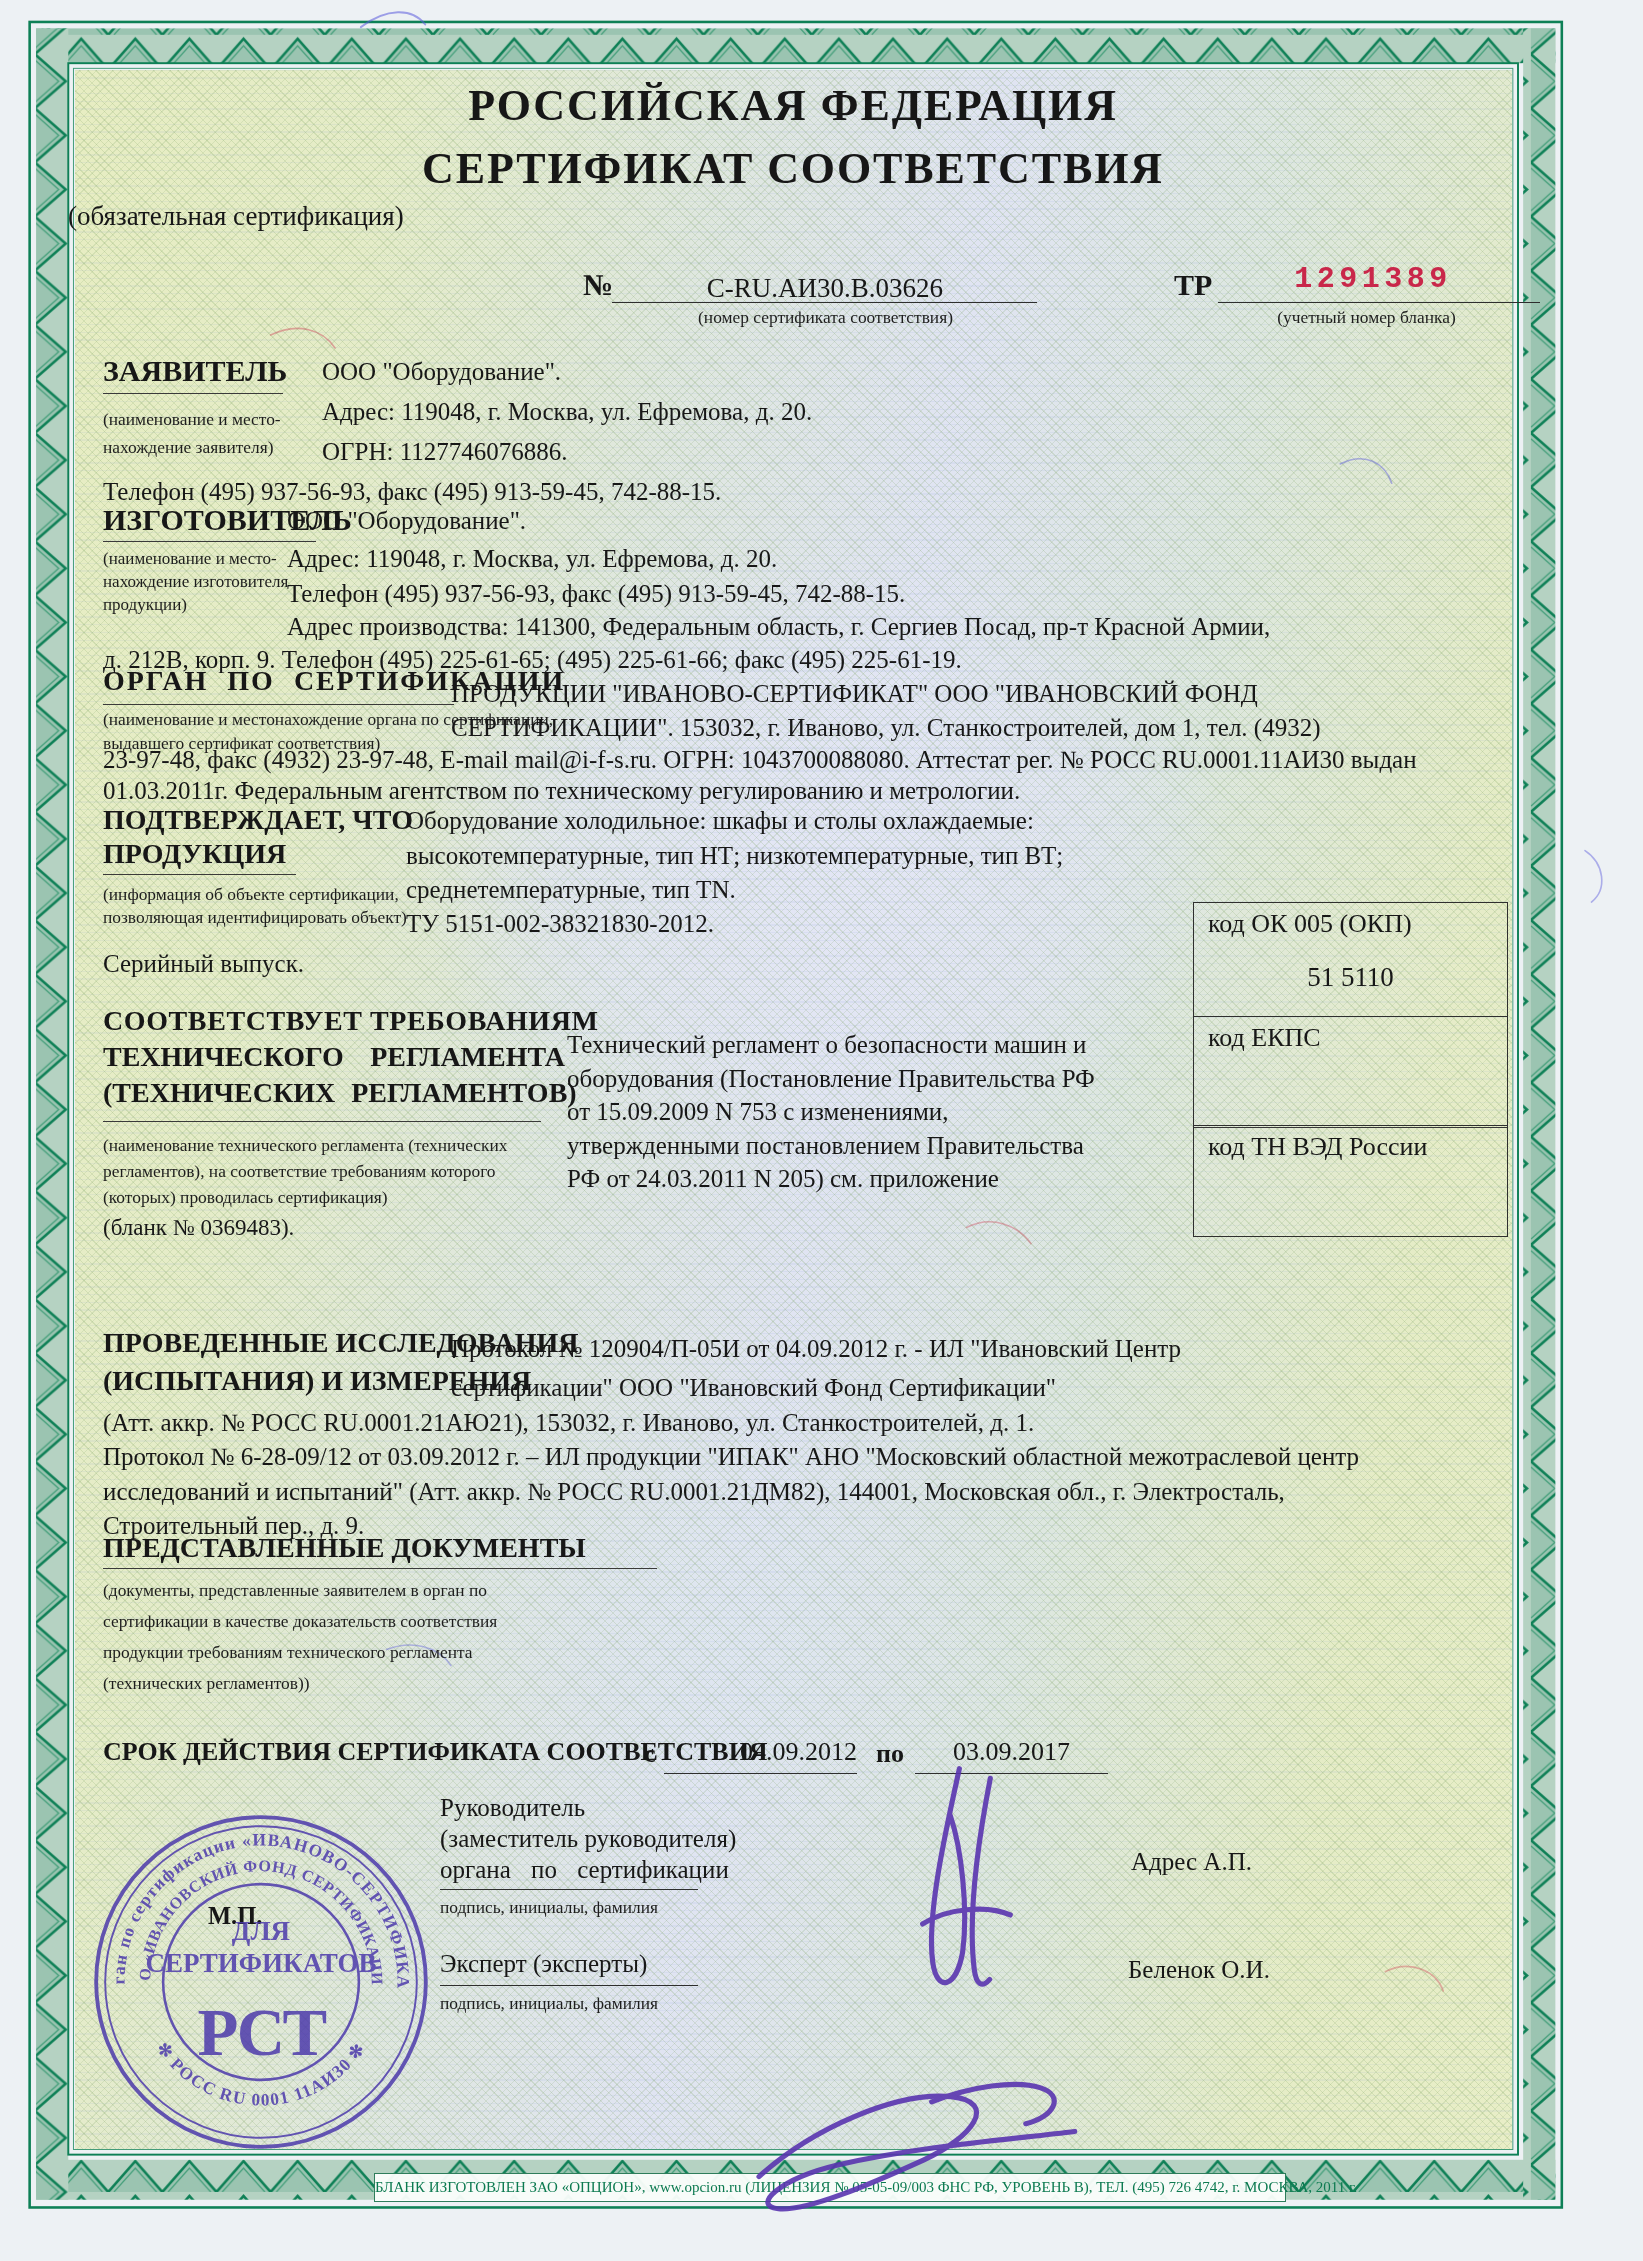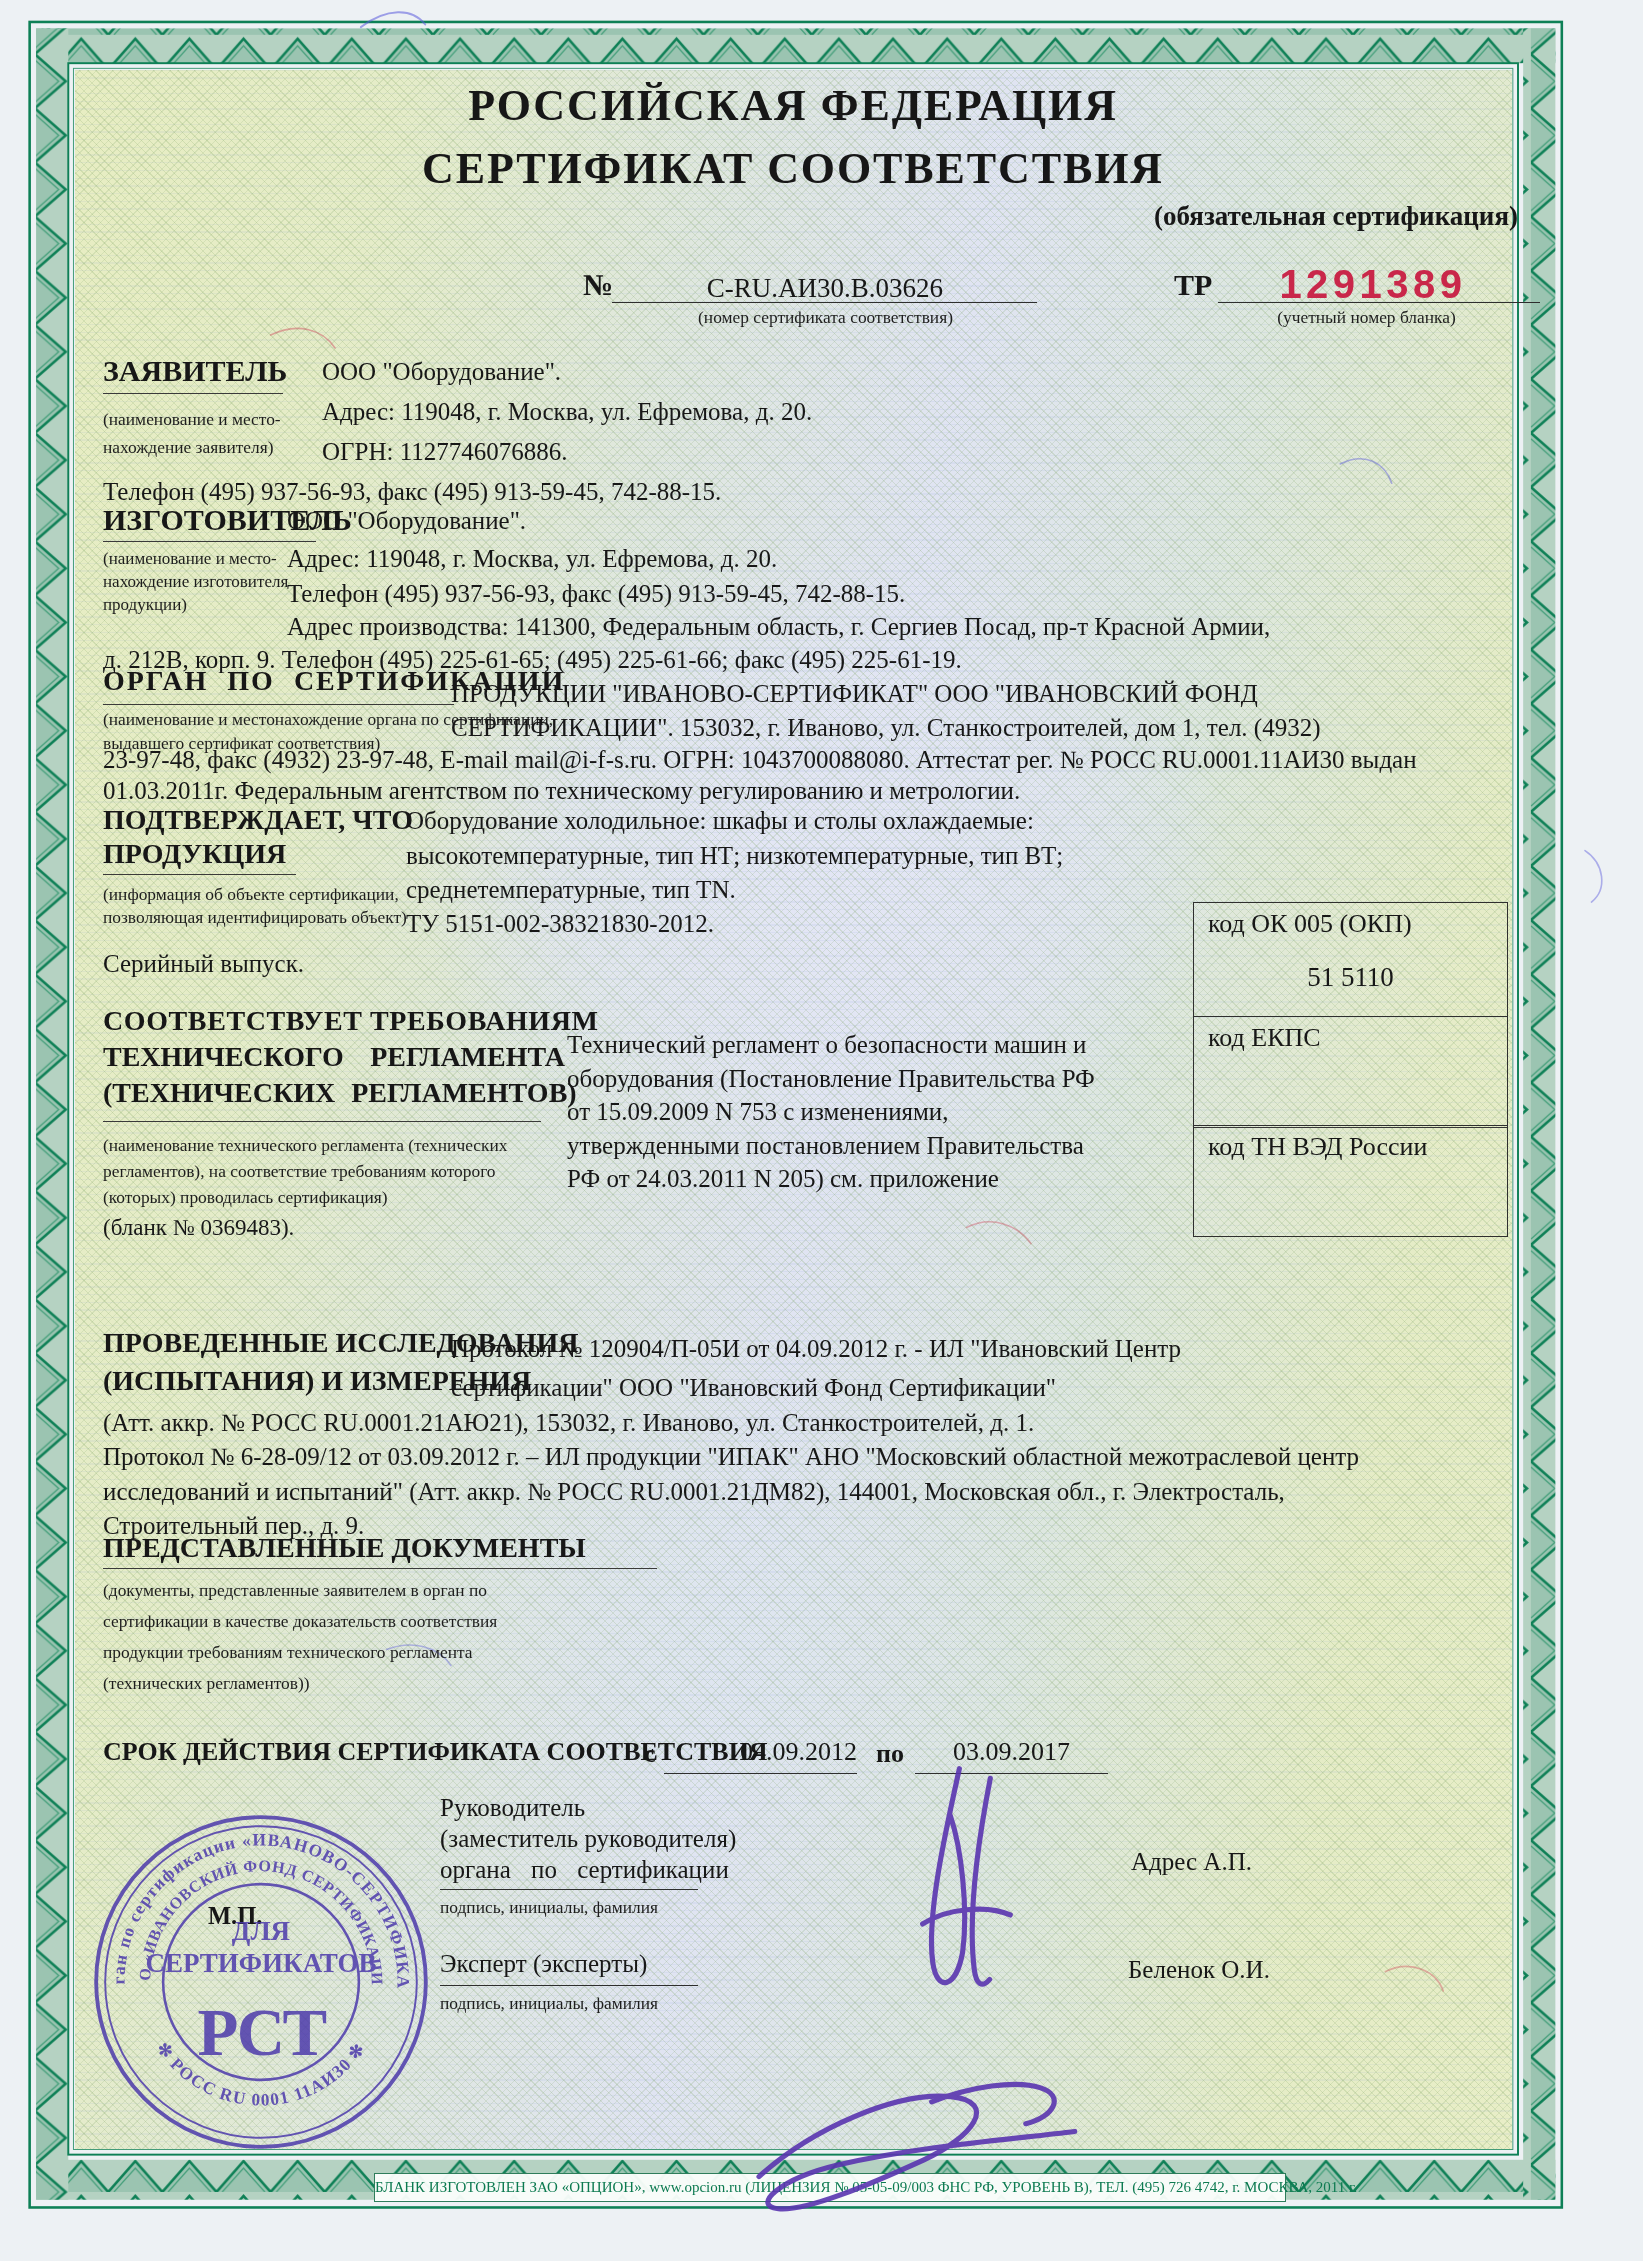--- a/index.html
+++ b/index.html
@@ -16,31 +16,31 @@
     background:
       repeating-linear-gradient(45deg, rgba(120,160,90,0.20) 0 1px, rgba(0,0,0,0) 1px 5.8px),
       repeating-linear-gradient(-45deg, rgba(115,155,95,0.16) 0 1px, rgba(0,0,0,0) 1px 5.8px),
       repeating-linear-gradient(0deg, rgba(100,130,200,0.08) 0 1.3px, rgba(0,0,0,0) 1.3px 7.7px),
       radial-gradient(ellipse 580px 451px at 52% 38%, #e3e6f5 0%, rgba(227,230,245,0.65) 45%, rgba(227,230,245,0) 70%),
       radial-gradient(ellipse 516px 387px at 45% 75%, rgba(222,230,240,0.8) 0%, rgba(222,230,240,0) 65%),
       linear-gradient(100deg, #e7edc2 0%, #e5ecc8 18%, #dfe7df 36%, #e0e4f2 52%, #dde7e0 68%, #e5ecc6 86%, #e8eec7 100%);
   }
   .t{position:absolute;white-space:nowrap;}
   .title{font-weight:bold;font-size:44px;letter-spacing:1.9px;text-align:center;left:68px;width:1450px;}
-  .sub{font-weight:bold;font-size:27px;text-align:right;left:68px;width:1450px;}
+  .sub{font-weight:normal;font-size:27px;text-align:left;left:68px;width:1450px;}
   .seclabel{font-weight:bold;font-size:30px;}
   .seclabel2{font-weight:bold;font-size:28px;}
   .body-t{font-size:25px;}
   .small-t{font-size:17.4px;color:#1d1d1d;}
   .uline{position:absolute;border-top:1.3px solid #2e2e2e;height:0;}
   .dline{position:absolute;border-top:1.3px solid #3a3a3a;height:0;}
   .codebox{position:absolute;border:1.3px solid #2f2f2f;background:rgba(255,255,255,0.04);}
   .codebox .cl{position:absolute;left:14px;top:6.4px;font-size:26px;}
   .codebox .cv{position:absolute;left:0;width:100%;text-align:center;font-size:27px;}
-  .red-num{font-family:Liberation Sans, sans-serif;font-weight:bold;font-size:40px;letter-spacing:4.5px;}
+  .red-num{font-family:Liberation Mono, monospace;font-weight:bold;font-size:30px;letter-spacing:4.5px;}
   .footer-box{
     position:absolute;left:374px;top:2173px;width:910px;height:27px;
     background:rgba(252,254,252,0.95);border:0.6px solid #2e7d5b;
     text-align:center;line-height:26px;font-size:15px;color:#0c7a50;
     font-family:"Liberation Serif",serif;z-index:4;white-space:nowrap;
   }
   svg{display:block;}
   .nosel{user-select:none;}
 </style>
 </head>

